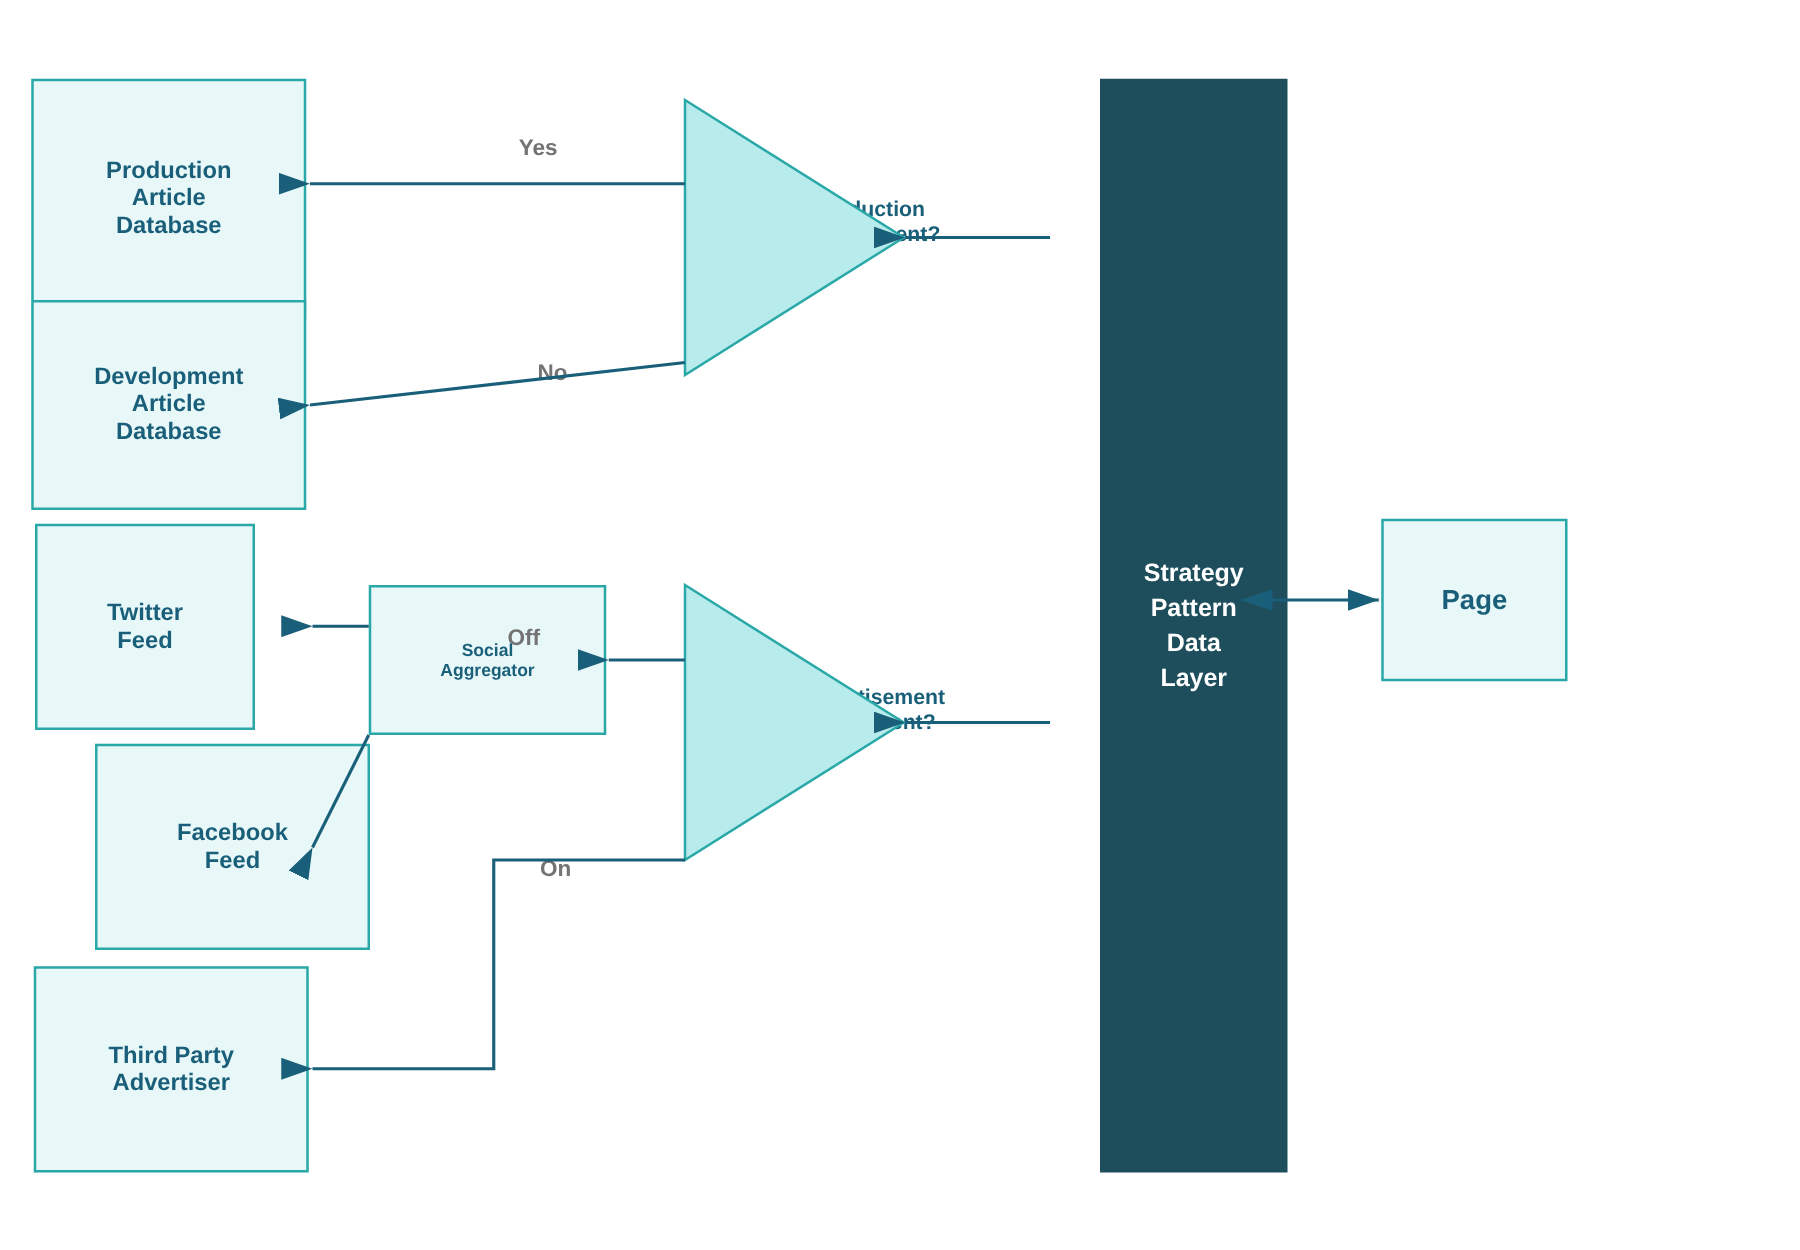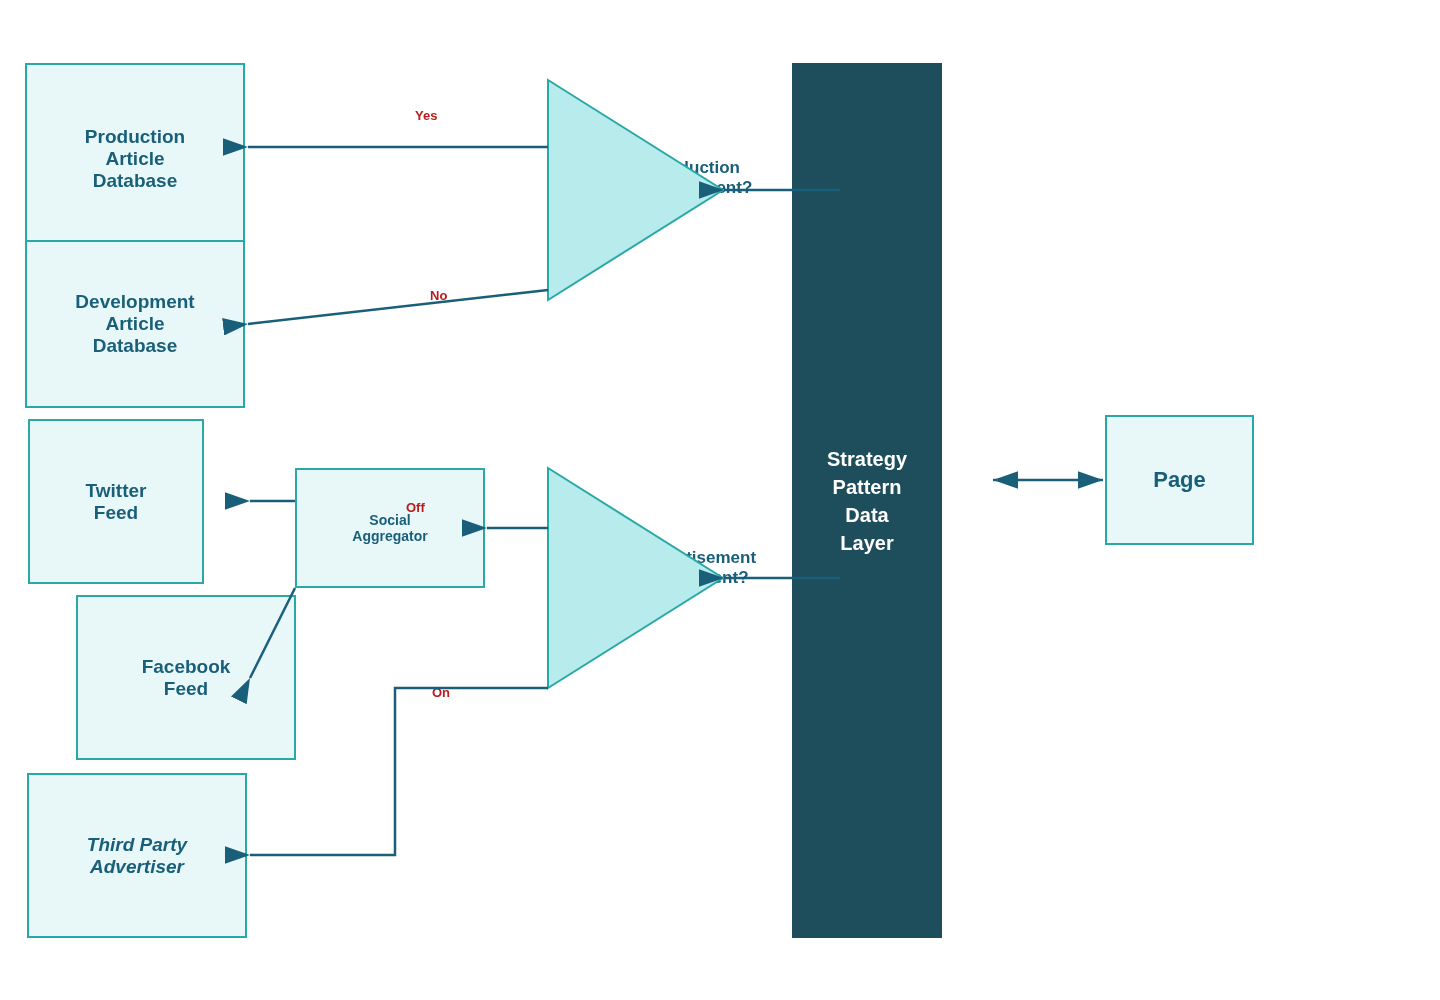--- a/index.html
+++ b/index.html
@@ -43,22 +43,22 @@
     .triangle-right {
       clip-path: polygon(0% 0%, 100% 50%, 0% 100%);
       background: #b8ecec;
       border: none;
     }
 
     
     .label {
       position: absolute;
       font-weight: bold;
-      font-size: 13px;
-      color: #b91c1c;
+      font-size: 18px;
+      color: #737373;
     }
 
     
     svg.arrows {
       position: absolute;
       top: 0; left: 0;
       width: 1440px;
       height: 1000px;
       pointer-events: none;
     }
@@ -84,38 +84,38 @@
     <span style="white-space:pre-line;">Twitter
 Feed</span>
   </div>
 
   <div class="box" style="left:28px; top:595px; width:220px; height:165px; font-size:19px;margin-left:48px;">
     <span style="white-space:pre-line;">Facebook
 Feed</span>
   </div>
 
   <div class="box" style="left:27px; top:773px; width:220px; height:165px; font-size:19px;">
-    <span style="white-space:pre-line;font-style:italic;">Third Party
+    <span style="white-space:pre-line;">Third Party
 Advertiser</span>
   </div>
 
   <div class="box" style="left:295px; top:468px; width:190px; height:120px; font-size:14px;">
     <span style="white-space:pre-line;">Social
 Aggregator</span>
   </div>
 
   <div style="position:absolute; left:548px; top:80px; width:175px; height:220px; overflow:hidden;">
     <div class="triangle-right" style="width:100%; height:100%;"></div>
   </div>
 
   <div style="position:absolute; left:548px; top:468px; width:175px; height:220px; overflow:hidden;">
     <div class="triangle-right" style="width:100%; height:100%;"></div>
   </div>
 
-  <div class="box box-dark" style="left:792px; top:63px; width:150px; height:875px; font-size:20px; line-height:1.4;">
+  <div class="box box-dark" style="left:880px; top:63px; width:150px; height:875px; font-size:20px; line-height:1.4;">
     <span style="white-space:pre-line; text-align:center;">Strategy
 Pattern
 Data
 Layer</span>
   </div>
 
   <div class="box" style="left:1105px; top:415px; width:149px; height:130px; font-size:22px;">
     <span>Page</span>
   </div>
 

